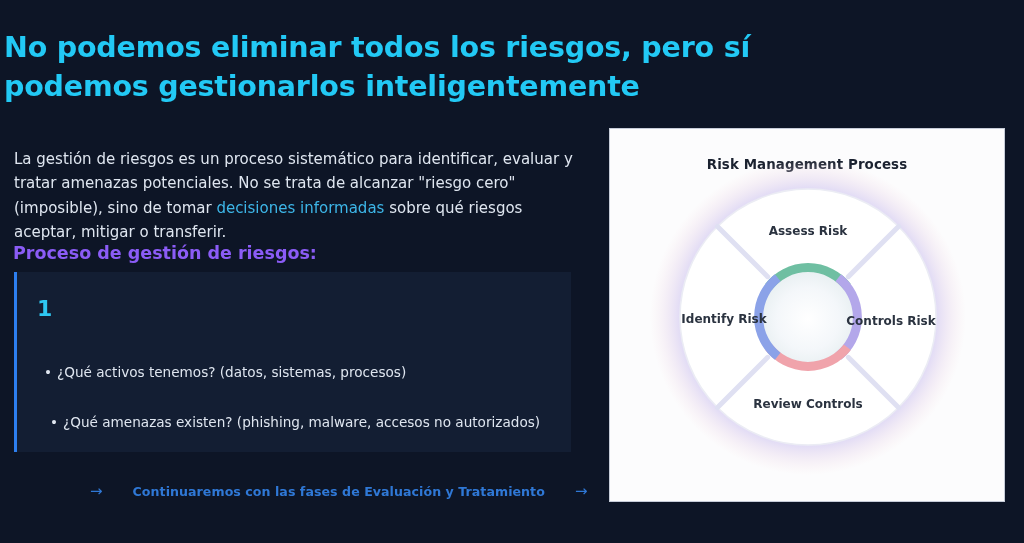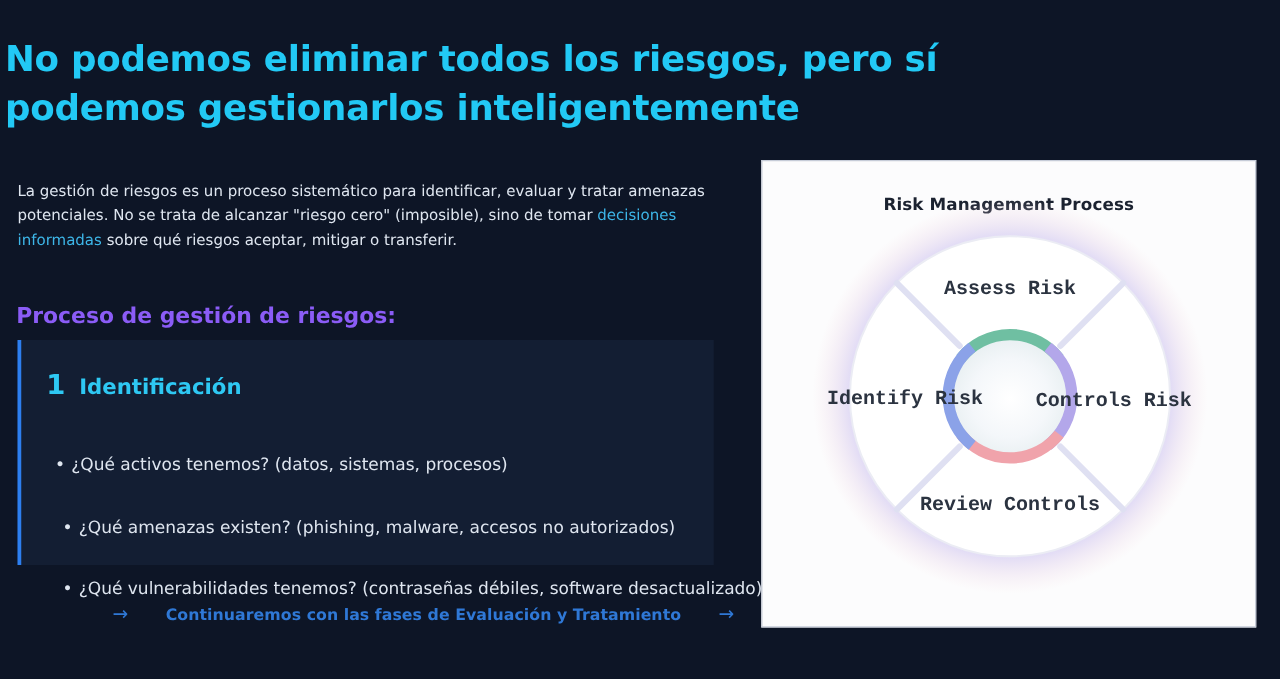--- a/index.html
+++ b/index.html
@@ -27,21 +27,21 @@
     line-height: 1.36;
     color: #22c9f5;
     letter-spacing: -0.2px;
   }
 
   #intro-paragraph {
     position: absolute;
     left: 14px;
     top: 132px;
     width: 565px;
-    font-size: 12px;
+    font-size: 15px;
     line-height: 1.62;
     color: #dfe6f0;
   }
   #intro-paragraph .hl {
     color: #3db6e8;
   }
 
   #process-heading {
     position: absolute;
     left: 13px;
@@ -152,51 +152,46 @@
     width: 396px;
     height: 374px;
   }
   #wheel-svg {
     position: absolute;
     left: 0;
     top: 0;
   }
   .wheel-label {
     position: absolute;
-    font-size: 16px;
+    font-size: 12px;
     font-weight: bold;
     color: #2b3340;
     white-space: nowrap;
     transform: translate(-50%, -50%);
-    font-family: Liberation Mono, monospace;
   }
 </style>
 </head>
 <body>
 
 <h1 id="slide-title">No podemos eliminar todos los riesgos, pero sí podemos gestionarlos inteligentemente</h1>
 
 <p id="intro-paragraph"><span>La gestión de riesgos es un proceso sistemático para identificar, evaluar y tratar amenazas potenciales. No se trata de alcanzar "riesgo cero" (imposible), sino de tomar </span><span class="hl">decisiones informadas</span><span> sobre qué riesgos aceptar, mitigar o transferir.</span></p>
 
 <h2 id="process-heading">Proceso de gestión de riesgos:</h2>
 
 <div id="step-card">
   <div id="step-card-head">
     <span id="step-number">1</span>
-    <span id="step-title">Identificación</span>
   </div>
   <div id="step-bullets">
     <div class="bullet">
       <span class="dot">•</span><span>¿Qué activos tenemos? (datos, sistemas, procesos)</span>
     </div>
     <div class="bullet indent">
       <span class="dot">•</span><span>¿Qué amenazas existen? (phishing, malware, accesos no autorizados)</span>
-    </div>
-    <div class="bullet indent">
-      <span class="dot">•</span><span>¿Qué vulnerabilidades tenemos? (contraseñas débiles, software desactualizado)</span>
     </div>
   </div>
 </div>
 
 <div id="cta-row">
   <span class="cta-arrow">→</span>
   <span id="cta-text">Continuaremos con las fases de Evaluación y Tratamiento</span>
   <span class="cta-arrow">→</span>
 </div>
 

